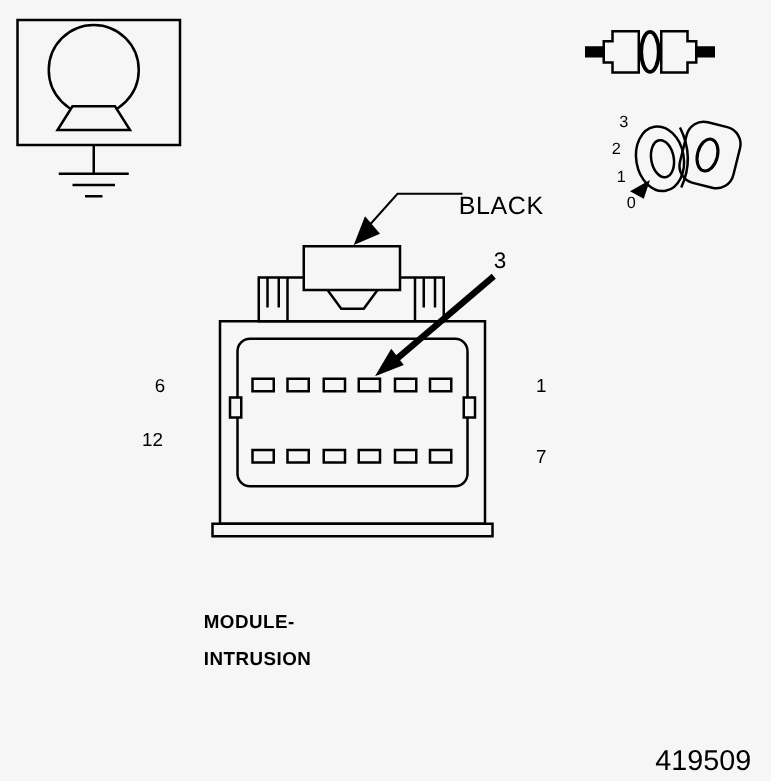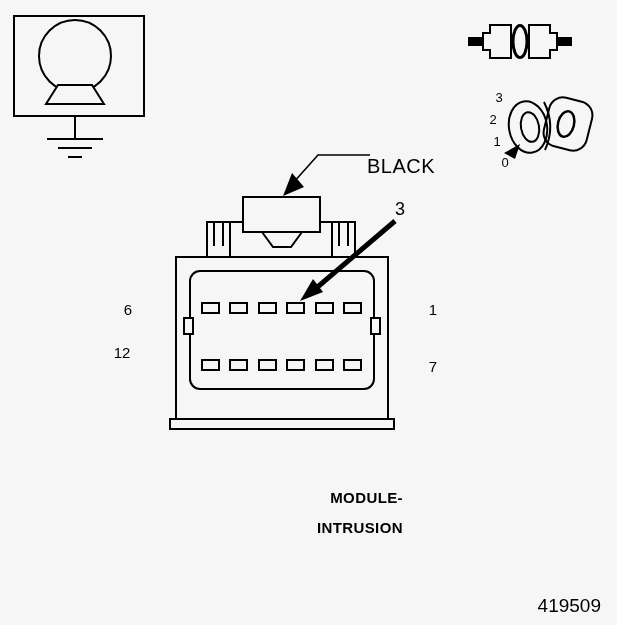--- a/index.html
+++ b/index.html
@@ -20,24 +20,24 @@
   #pin-1  { left:433px; top:309px; font-size:15px; }
   #pin-12 { left:122px; top:352px; font-size:15px; }
   #pin-7  { left:433px; top:366px; font-size:15px; }
   .ign { font-size:13px; }
   #ign-3 { left:499px; top:97px; }
   #ign-2 { left:493px; top:119px; }
   #ign-1 { left:497px; top:141px; }
   #ign-0 { left:505px; top:162px; }
   #caption {
     position:absolute; left:163px; top:483px; width:240px;
-    text-align:right; font-weight:bold; font-size:15px; letter-spacing:0.4px;
+    text-align:left; font-weight:bold; font-size:15px; letter-spacing:0.4px;
   }
   #caption div { line-height:30px; }
-  #figure-number { position:absolute; right:16px; top:595px; font-size:19px; }
+  #figure-number { position:absolute; right:16px; top:595px; font-size:23px; }
 </style>
 </head>
 <body>
 
 <div id="stage">
 
   <svg id="art" width="617" height="625" viewBox="0 0 617 625">
 
     <g stroke="#000" fill="none" stroke-width="2">
       <rect x="14" y="16" width="130" height="100"></rect>

